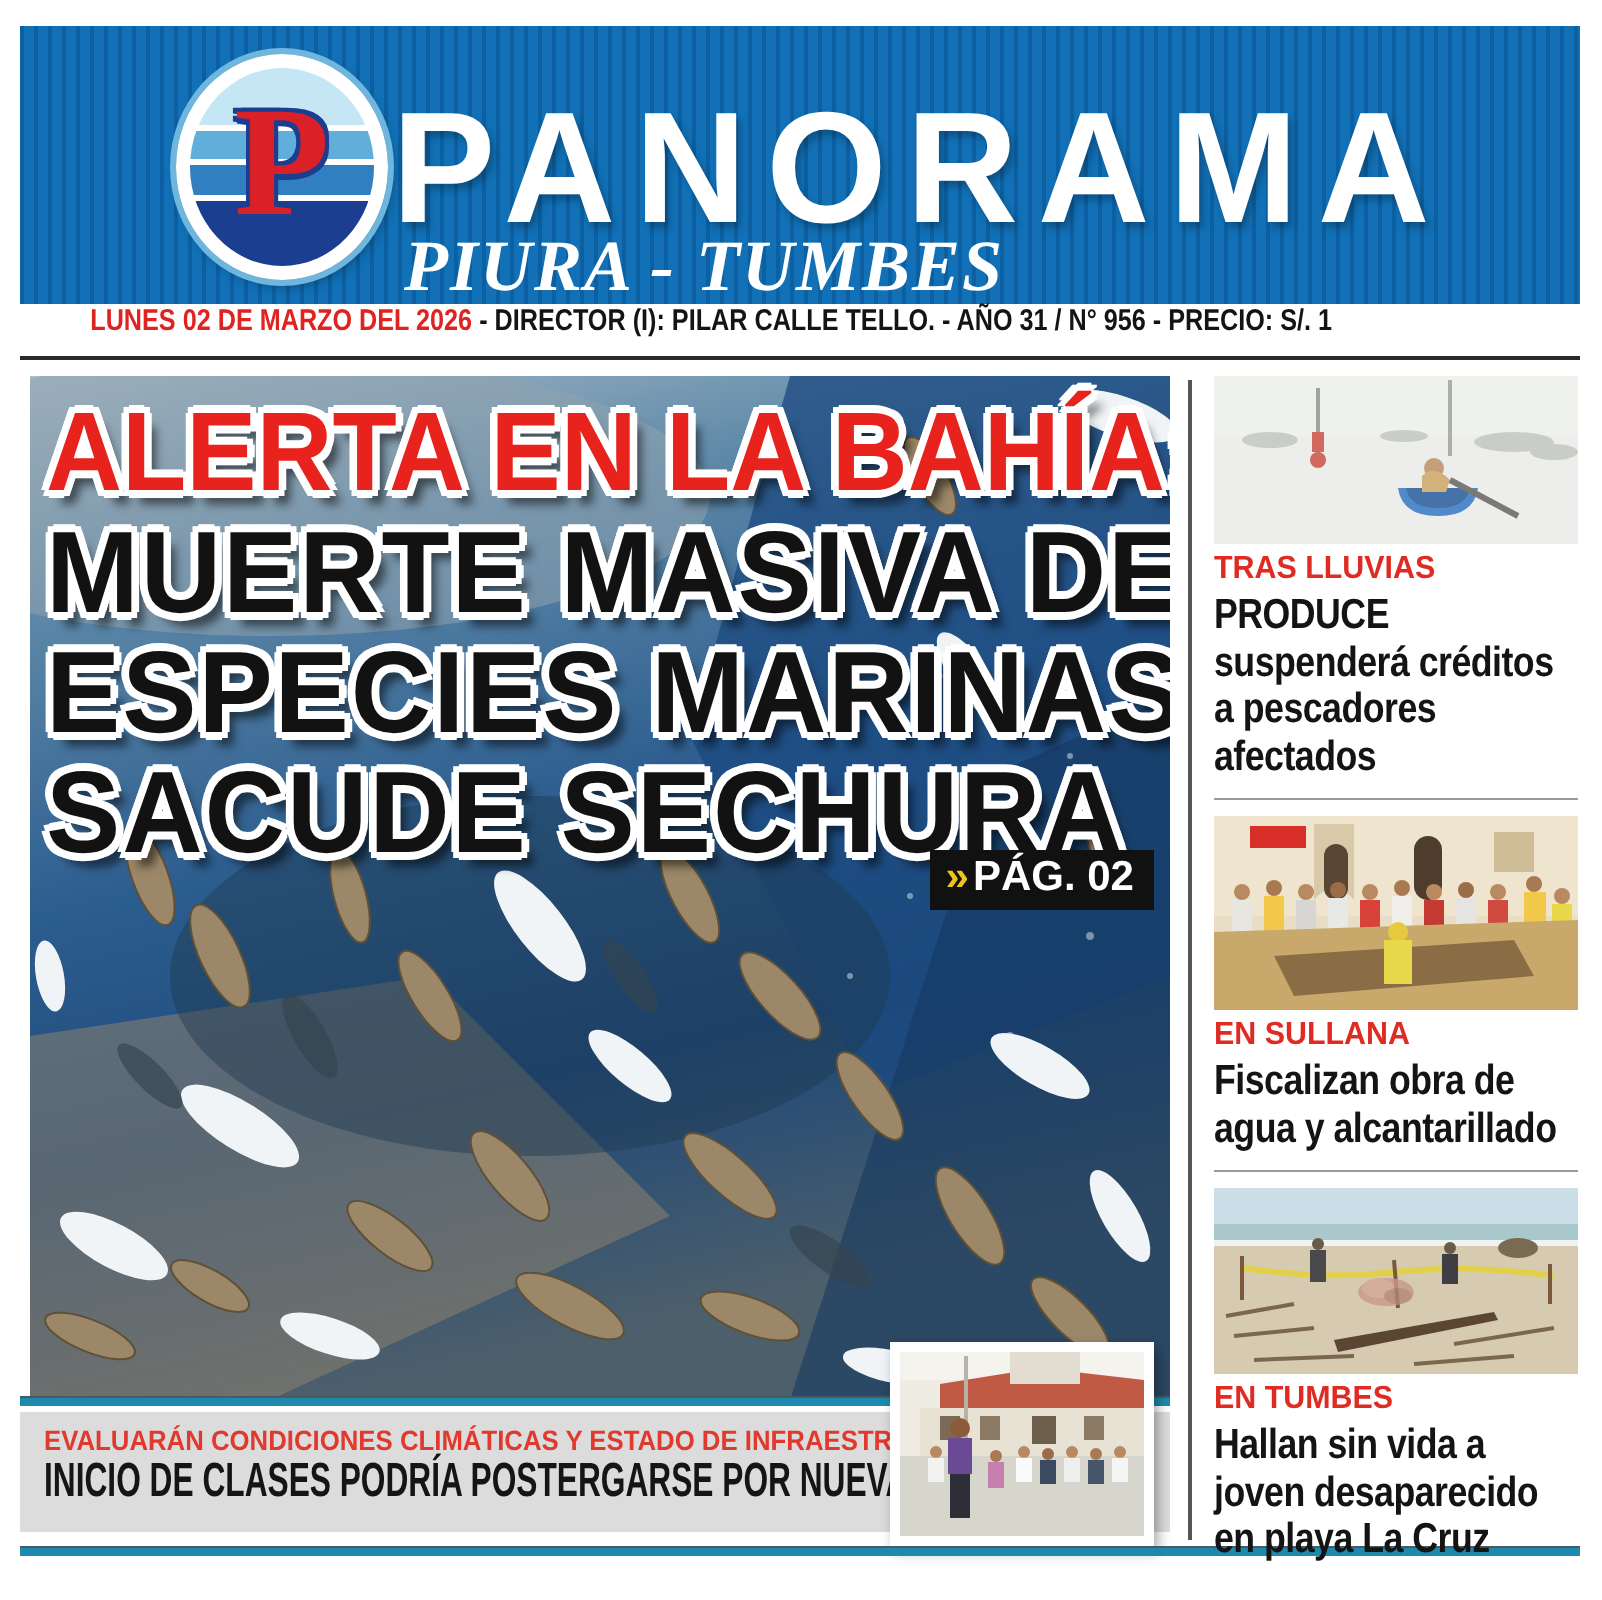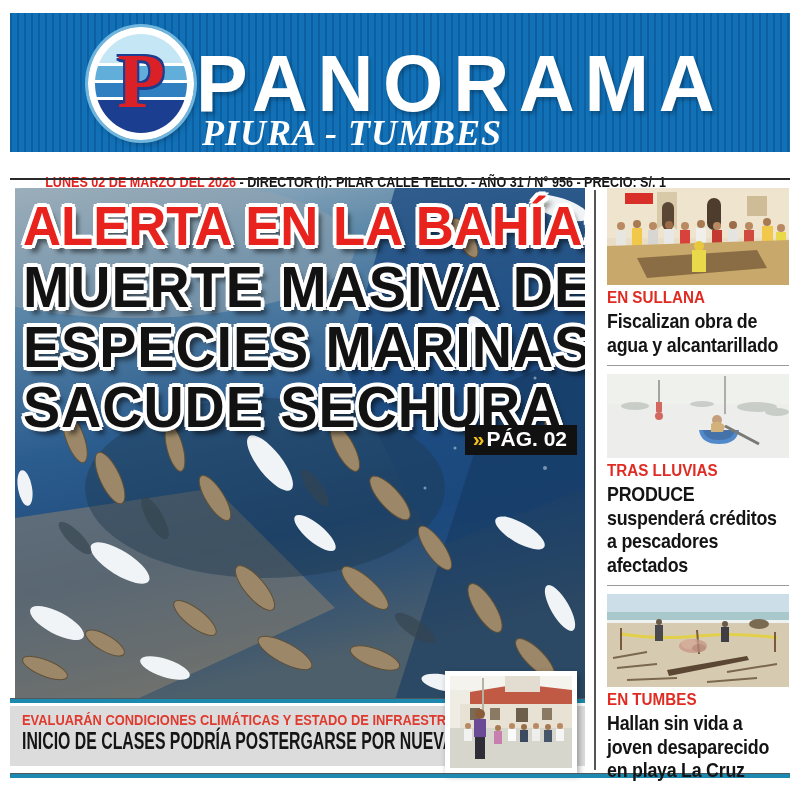--- a/index.html
+++ b/index.html
@@ -15,21 +15,21 @@
     display:flex; align-items:center; justify-content:center; }
   .logo-p { font-family:"Liberation Serif", serif; font-weight:bold; font-size:78px; line-height:1; color:#d92127;
     text-shadow:-2px -2px 0 #1b3e91,2px -2px 0 #1b3e91,-2px 2px 0 #1b3e91,2px 2px 0 #1b3e91,0 3px 0 #1b3e91; padding-bottom:6px; }
   .mast-title { position:absolute; left:186px; top:25px; font-size:79px; font-weight:bold; color:#fff;
     letter-spacing:10px; white-space:nowrap; transform:scaleX(0.98); transform-origin:left top;
     text-shadow:2px 3px 4px rgba(0,0,0,.25); }
   .mast-sub { position:absolute; left:192px; top:99px; font-family:"Liberation Serif", serif; font-style:italic;
     font-weight:bold; font-size:36px; color:#fff; letter-spacing:1px; }
 
   
-  .dateline { position:absolute; left:0; top:169px; width:712px; height:24px; display:flex; justify-content:center; align-items:center; }
+  .dateline { position:absolute; left:0; top:148px; width:712px; height:24px; display:flex; justify-content:center; align-items:center; }
   .dateline-inner { white-space:nowrap; font-weight:bold; font-size:15px; transform:scaleX(0.84); transform-origin:center; color:#141414; }
   .date-red { color:#e02320; }
   .rule { position:absolute; left:10px; top:178px; width:780px; height:2px; background:#2a2a2a; }
 
   
   .lead { position:absolute; left:15px; top:188px; width:570px; height:512px; overflow:hidden; background:#2c5d8f; }
   .lead svg { position:absolute; left:0; top:0; }
   .hl { position:absolute; left:8px; white-space:nowrap; font-weight:bold; line-height:1; transform-origin:left top; }
   .ow { text-shadow:
     -3px -3px 0 #fff,3px -3px 0 #fff,-3px 3px 0 #fff,3px 3px 0 #fff,
@@ -213,20 +213,47 @@
 
       <circle cx="30" cy="38" r="5" fill="#8a5c3a"></circle>
       <rect x="24" y="43" width="12" height="18" fill="#6b4a96"></rect>
       <rect x="25" y="61" width="10" height="22" fill="#2e2e38"></rect>
     </svg>
   </div>
   <div class="teal-line-bottom"></div>
 
   <div class="vdivider"></div>
   <div class="sidebar">
+
+    <div class="sb-story">
+      <svg class="sb-img" width="182" height="84" viewBox="0 0 182 84">
+        <rect width="182" height="84" fill="#e9ebe7"></rect>
+        <rect y="0" width="182" height="30" fill="#eceeea"></rect>
+        <g fill="#b4b8b2" opacity="0.8">
+          <ellipse cx="28" cy="32" rx="14" ry="4"></ellipse>
+            <ellipse cx="95" cy="30" rx="12" ry="3"></ellipse>
+          <ellipse cx="150" cy="33" rx="20" ry="5"></ellipse>
+            <ellipse cx="170" cy="38" rx="12" ry="4"></ellipse>
+        </g>
+        <line x1="52" y1="6" x2="52" y2="44" stroke="#8d908b" stroke-width="2"></line>
+        <rect x="49" y="28" width="6" height="10" fill="#c8473c"></rect>
+        <circle cx="52" cy="42" r="4" fill="#c8473c"></circle>
+        <line x1="118" y1="2" x2="118" y2="40" stroke="#9a9d98" stroke-width="2"></line>
+
+        <path d="M92 56 Q94 70 112 70 Q130 70 132 56 Z" fill="#2b6fc0"></path>
+        <path d="M96 56 Q98 66 112 66 Q126 66 128 56 Z" fill="#1d5496"></path>
+        <circle cx="110" cy="46" r="5" fill="#b98a5f"></circle>
+        <path d="M104 50 Q110 44 118 52 L116 58 L104 58 Z" fill="#c9a05e"></path>
+        <line x1="118" y1="52" x2="152" y2="70" stroke="#5c5c58" stroke-width="3"></line>
+        <rect width="182" height="84" fill="#ffffff" opacity="0.18"></rect>
+      </svg>
+      <div class="sb-kicker">TRAS LLUVIAS</div>
+      <div class="sb-headline">PRODUCE suspenderá créditos a pescadores afectados</div>
+      <div class="sb-sep"></div>
+    </div>
 
     <div class="sb-story">
       <svg class="sb-img" width="182" height="97" viewBox="0 0 182 97">
         <rect width="182" height="97" fill="#e9ddc6"></rect>
         <rect x="0" y="0" width="182" height="50" fill="#efe4cd"></rect>
         <path d="M50 4 L50 42 Q60 30 70 42 L70 4 Z" fill="#d8c9a8"></path>
         <rect x="55" y="14" width="12" height="28" fill="#5a4634" rx="6"></rect>
         <rect x="100" y="10" width="14" height="32" fill="#4e3c2c" rx="7"></rect>
         <rect x="140" y="8" width="20" height="20" fill="#cdbc96"></rect>
         <rect x="18" y="5" width="28" height="11" fill="#d83028"></rect>
@@ -260,47 +287,20 @@
         <path d="M30 70 L150 62 L160 80 L40 90 Z" fill="#8a6d45"></path>
         <circle cx="92" cy="58" r="5" fill="#e8c83f"></circle>
         <rect x="85" y="62" width="14" height="22" fill="#e8d84a"></rect>
       </svg>
       <div class="sb-kicker">EN SULLANA</div>
       <div class="sb-headline">Fiscalizan obra de agua y alcantarillado</div>
       <div class="sb-sep"></div>
     </div>
 
     <div class="sb-story">
-      <svg class="sb-img" width="182" height="84" viewBox="0 0 182 84">
-        <rect width="182" height="84" fill="#e9ebe7"></rect>
-        <rect y="0" width="182" height="30" fill="#eceeea"></rect>
-        <g fill="#b4b8b2" opacity="0.8">
-          <ellipse cx="28" cy="32" rx="14" ry="4"></ellipse>
-            <ellipse cx="95" cy="30" rx="12" ry="3"></ellipse>
-          <ellipse cx="150" cy="33" rx="20" ry="5"></ellipse>
-            <ellipse cx="170" cy="38" rx="12" ry="4"></ellipse>
-        </g>
-        <line x1="52" y1="6" x2="52" y2="44" stroke="#8d908b" stroke-width="2"></line>
-        <rect x="49" y="28" width="6" height="10" fill="#c8473c"></rect>
-        <circle cx="52" cy="42" r="4" fill="#c8473c"></circle>
-        <line x1="118" y1="2" x2="118" y2="40" stroke="#9a9d98" stroke-width="2"></line>
-
-        <path d="M92 56 Q94 70 112 70 Q130 70 132 56 Z" fill="#2b6fc0"></path>
-        <path d="M96 56 Q98 66 112 66 Q126 66 128 56 Z" fill="#1d5496"></path>
-        <circle cx="110" cy="46" r="5" fill="#b98a5f"></circle>
-        <path d="M104 50 Q110 44 118 52 L116 58 L104 58 Z" fill="#c9a05e"></path>
-        <line x1="118" y1="52" x2="152" y2="70" stroke="#5c5c58" stroke-width="3"></line>
-        <rect width="182" height="84" fill="#ffffff" opacity="0.18"></rect>
-      </svg>
-      <div class="sb-kicker">TRAS LLUVIAS</div>
-      <div class="sb-headline">PRODUCE suspenderá créditos a pescadores afectados</div>
-      <div class="sb-sep"></div>
-    </div>
-
-    <div class="sb-story">
       <svg class="sb-img" width="182" height="93" viewBox="0 0 182 93">
         <rect width="182" height="93" fill="#d6cbb0"></rect>
         <rect x="0" y="0" width="182" height="18" fill="#ccdfe8"></rect>
         <rect x="0" y="18" width="182" height="10" fill="#a8c8cc"></rect>
         <rect x="0" y="26" width="182" height="3" fill="#eef2f0"></rect>
 
         <path d="M14 40 Q55 46 90 42 Q130 38 170 44" stroke="#e2d04a" stroke-width="3" fill="none"></path>
         <line x1="14" y1="34" x2="14" y2="56" stroke="#7a5a3a" stroke-width="2"></line>
         <line x1="90" y1="36" x2="92" y2="60" stroke="#7a5a3a" stroke-width="2"></line>
         <line x1="168" y1="38" x2="168" y2="58" stroke="#7a5a3a" stroke-width="2"></line>

